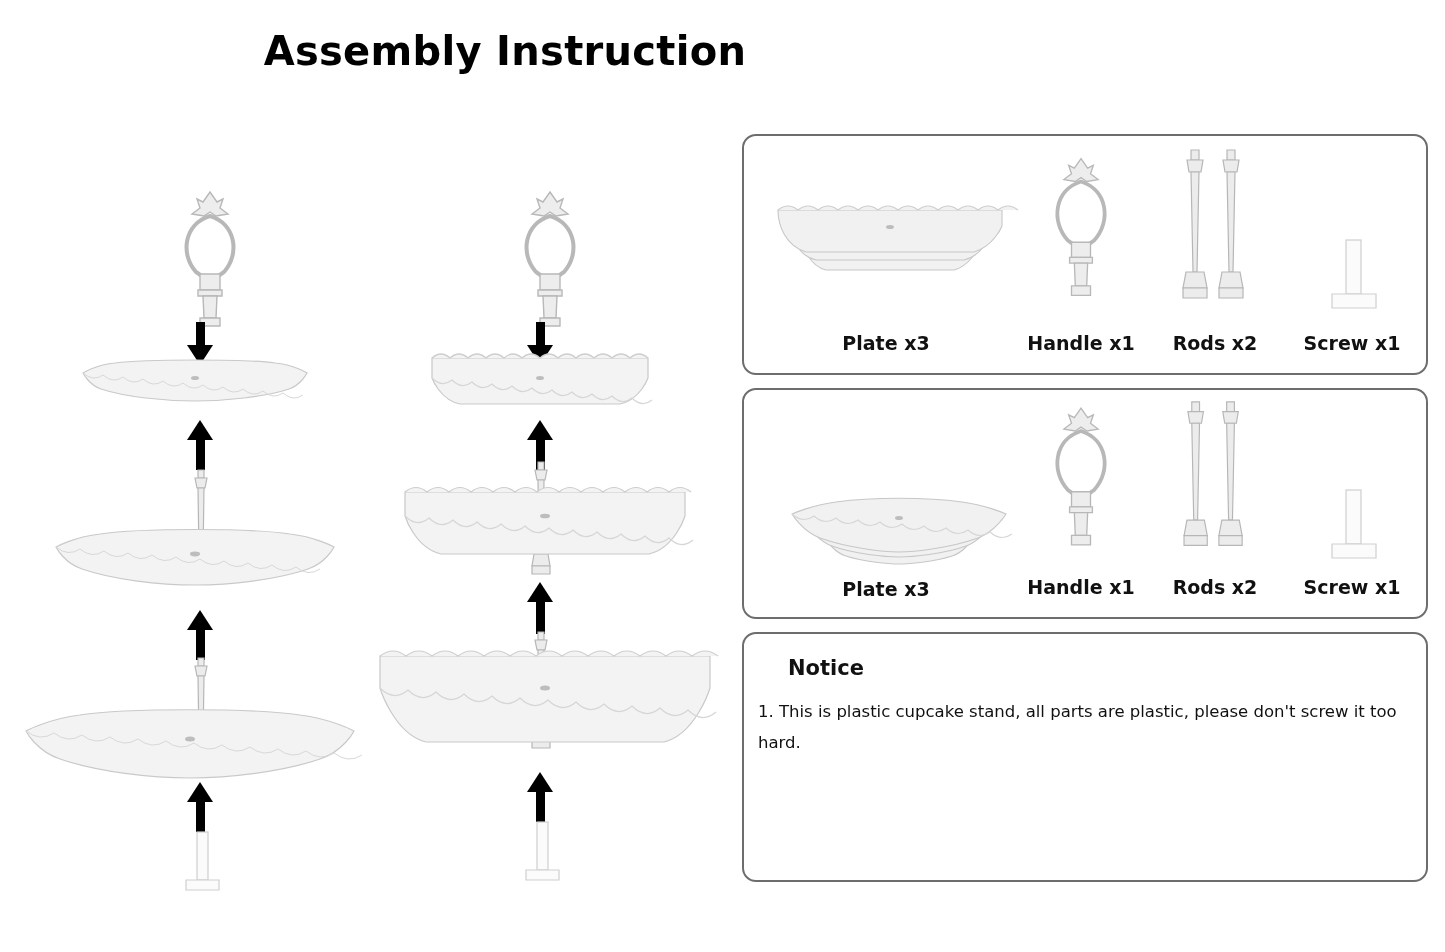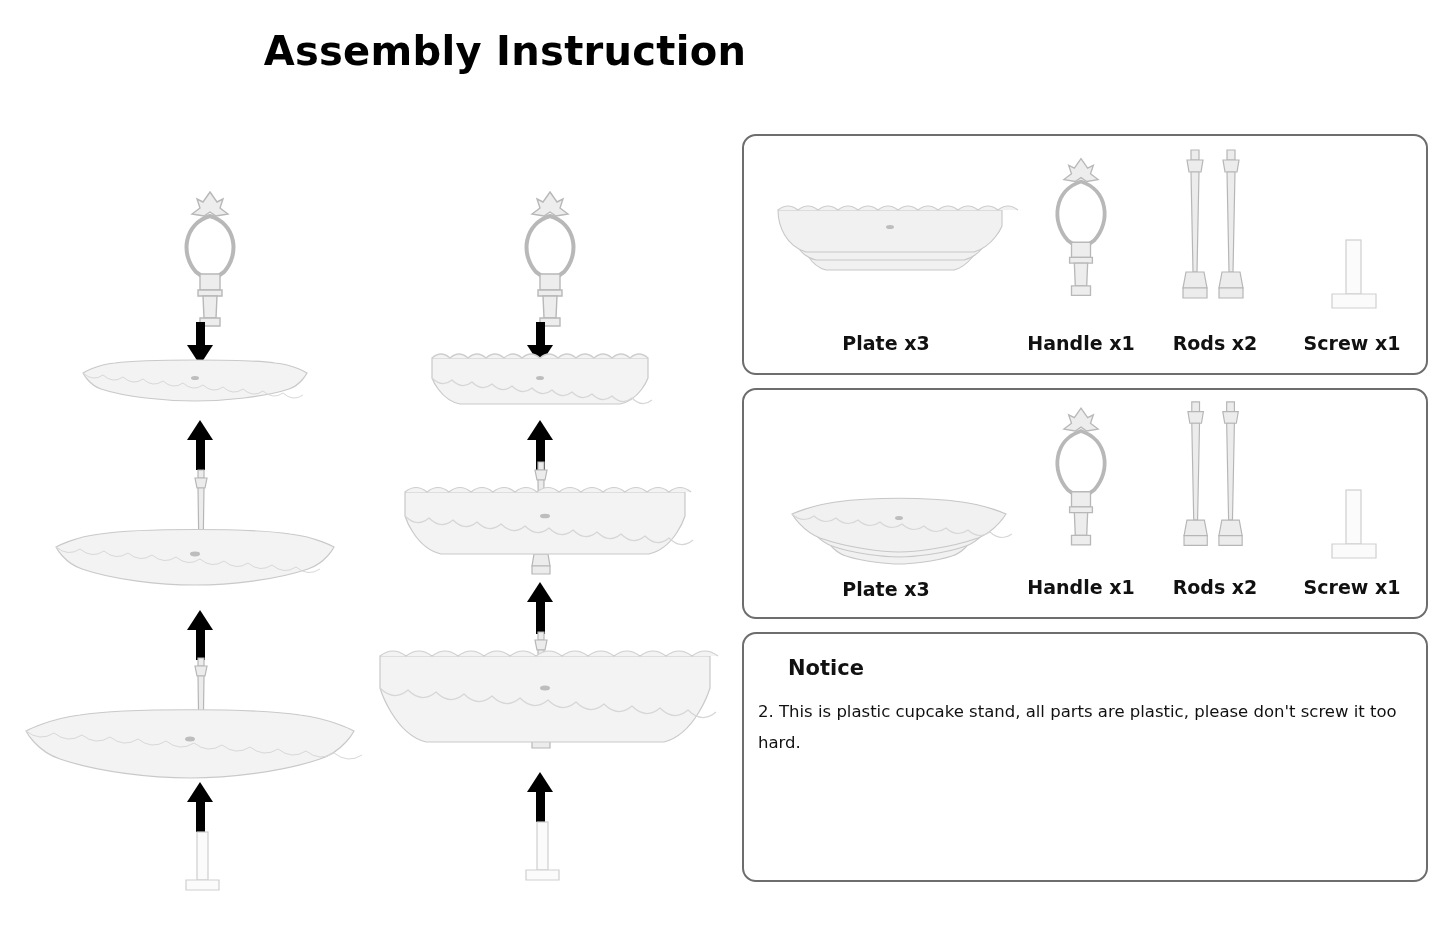--- a/index.html
+++ b/index.html
@@ -401,17 +401,17 @@
           <path d="M6 56 L50 56 L50 70 L6 70 Z"></path>
         </g>
       </svg>
       <div class="part-label" style="top:182px;">Screw x1</div>
     </div>
   </div>
 
   <div class="panel panel-notice">
     <div class="notice-title">Notice</div>
     <div class="notice-list">
-      <div class="notice-item">2. This is plastic cupcake stand, all parts are plastic, please don't screw it too hard.</div>
+      <div class="notice-item">1. This is plastic cupcake stand, all parts are plastic, please don't screw it too hard.</div>
     </div>
   </div>
 
 </div>
 
 </body></html>

